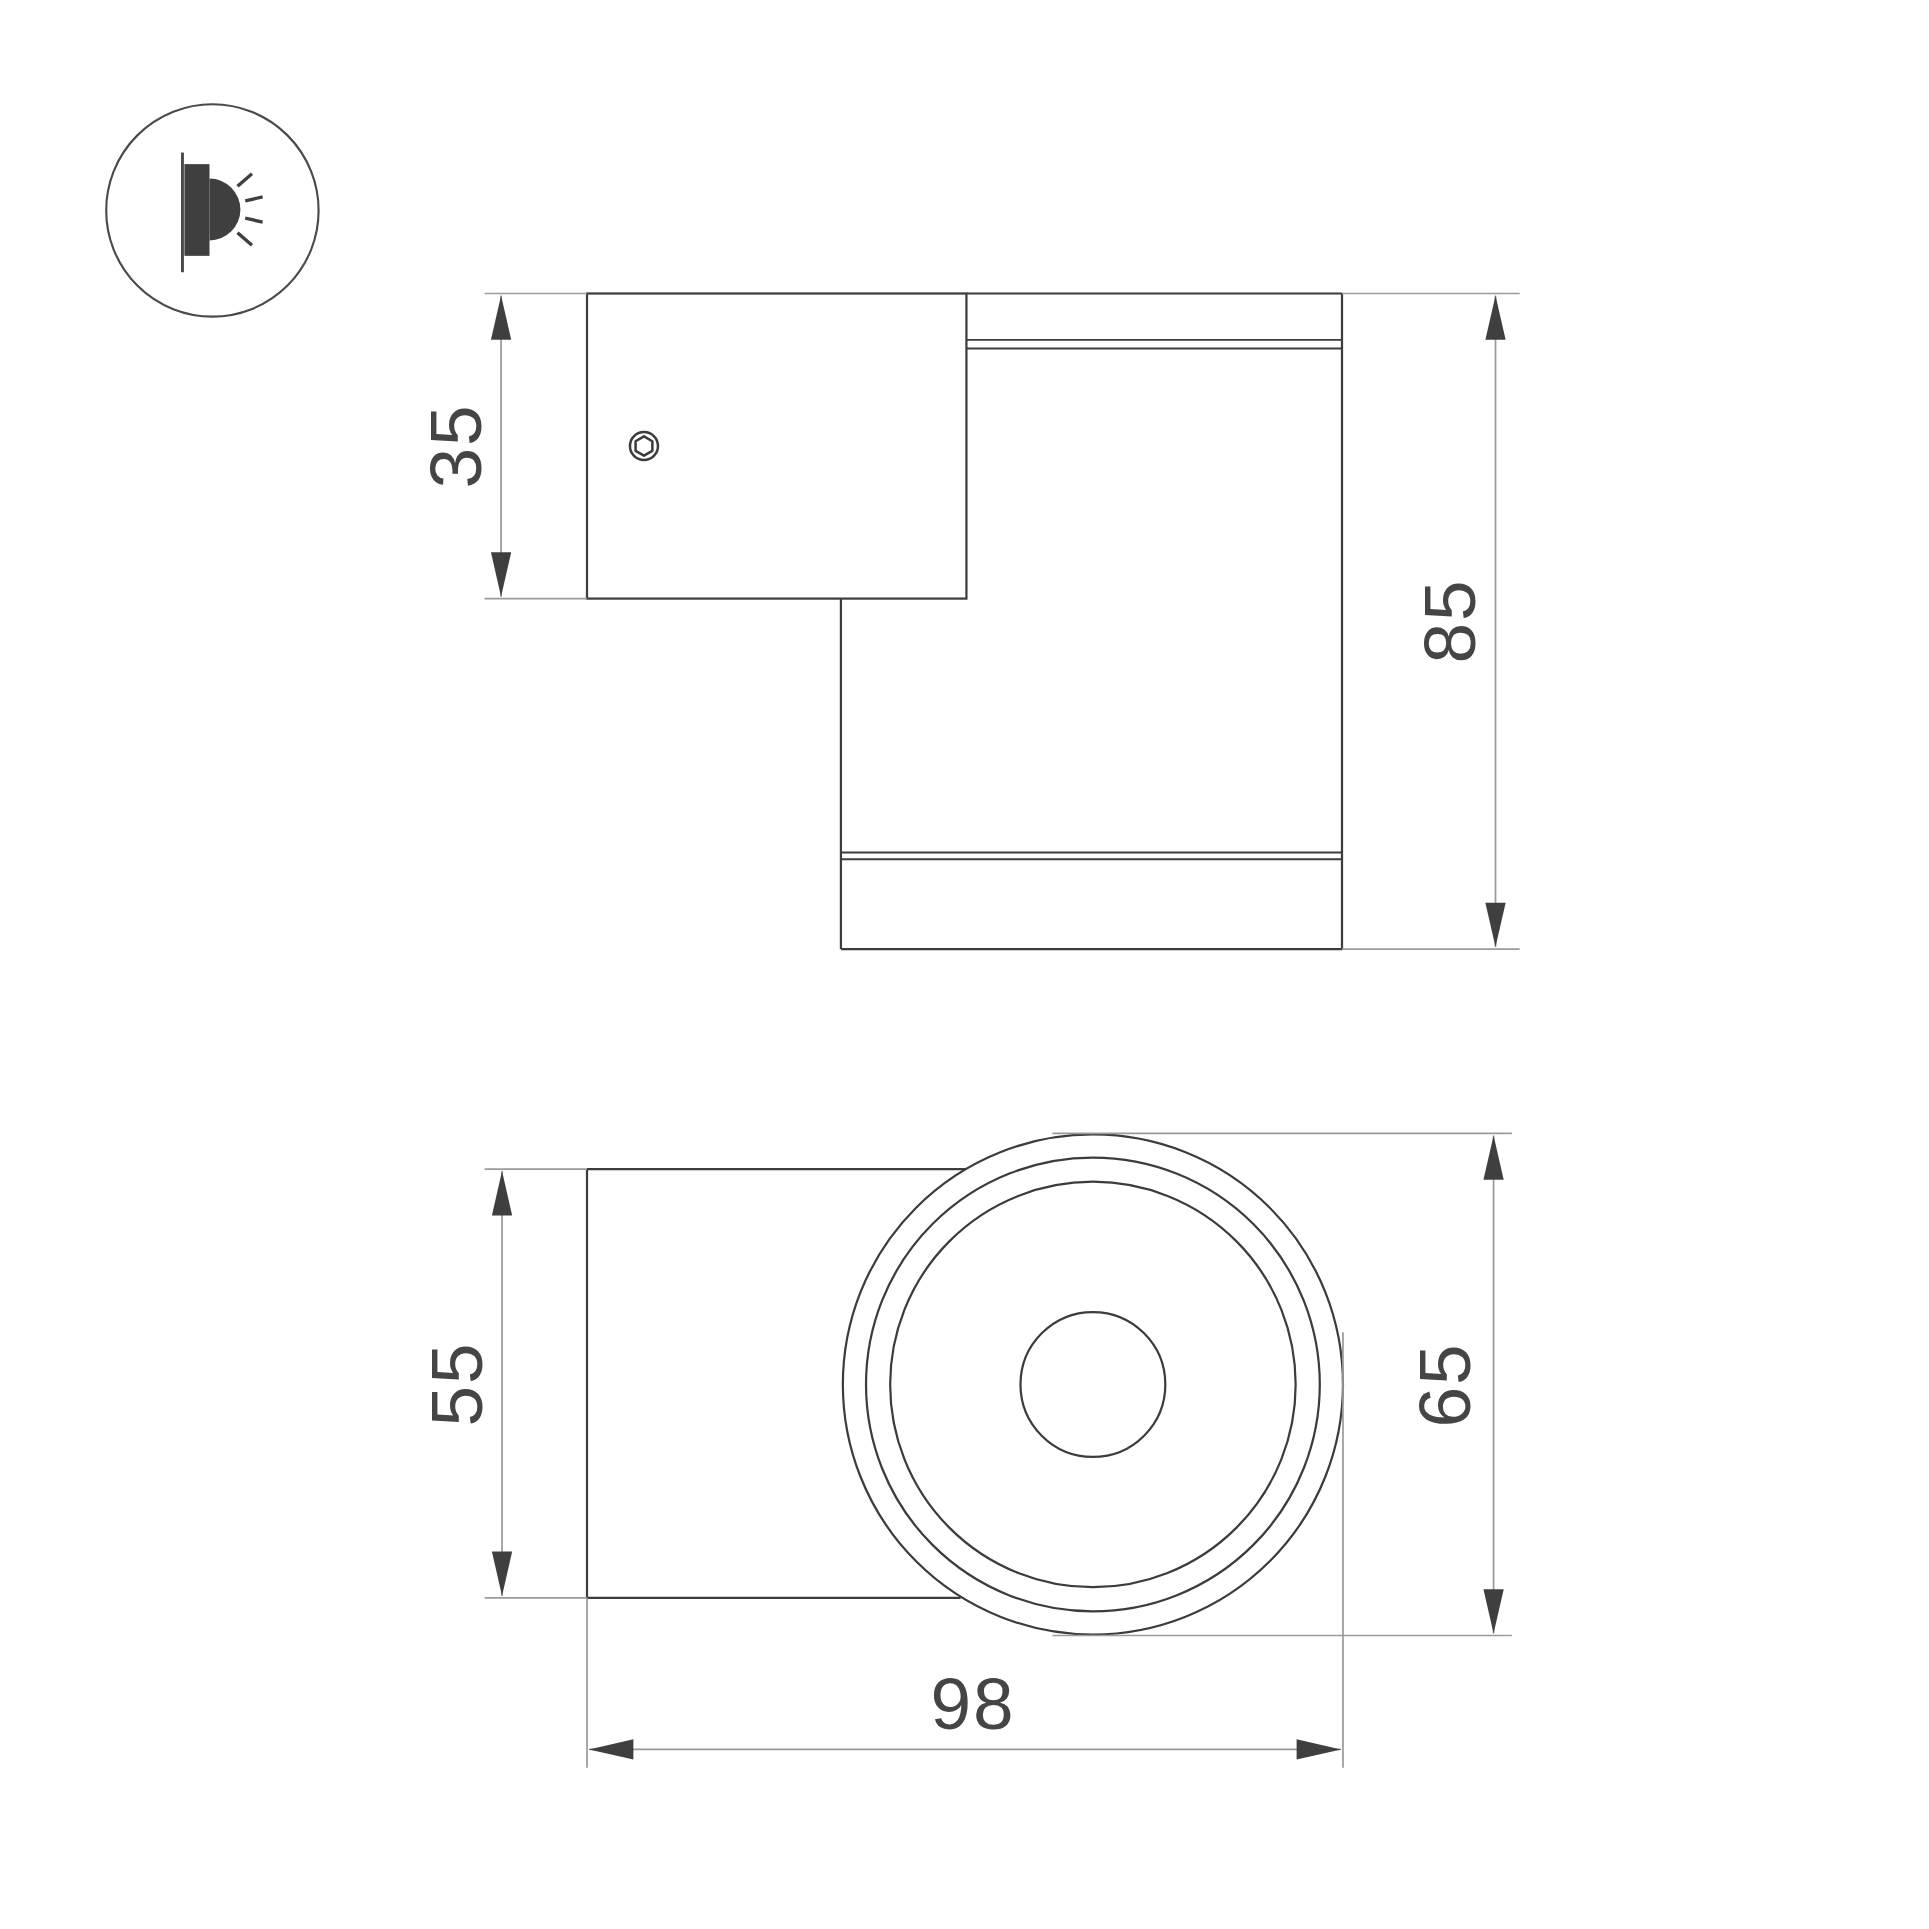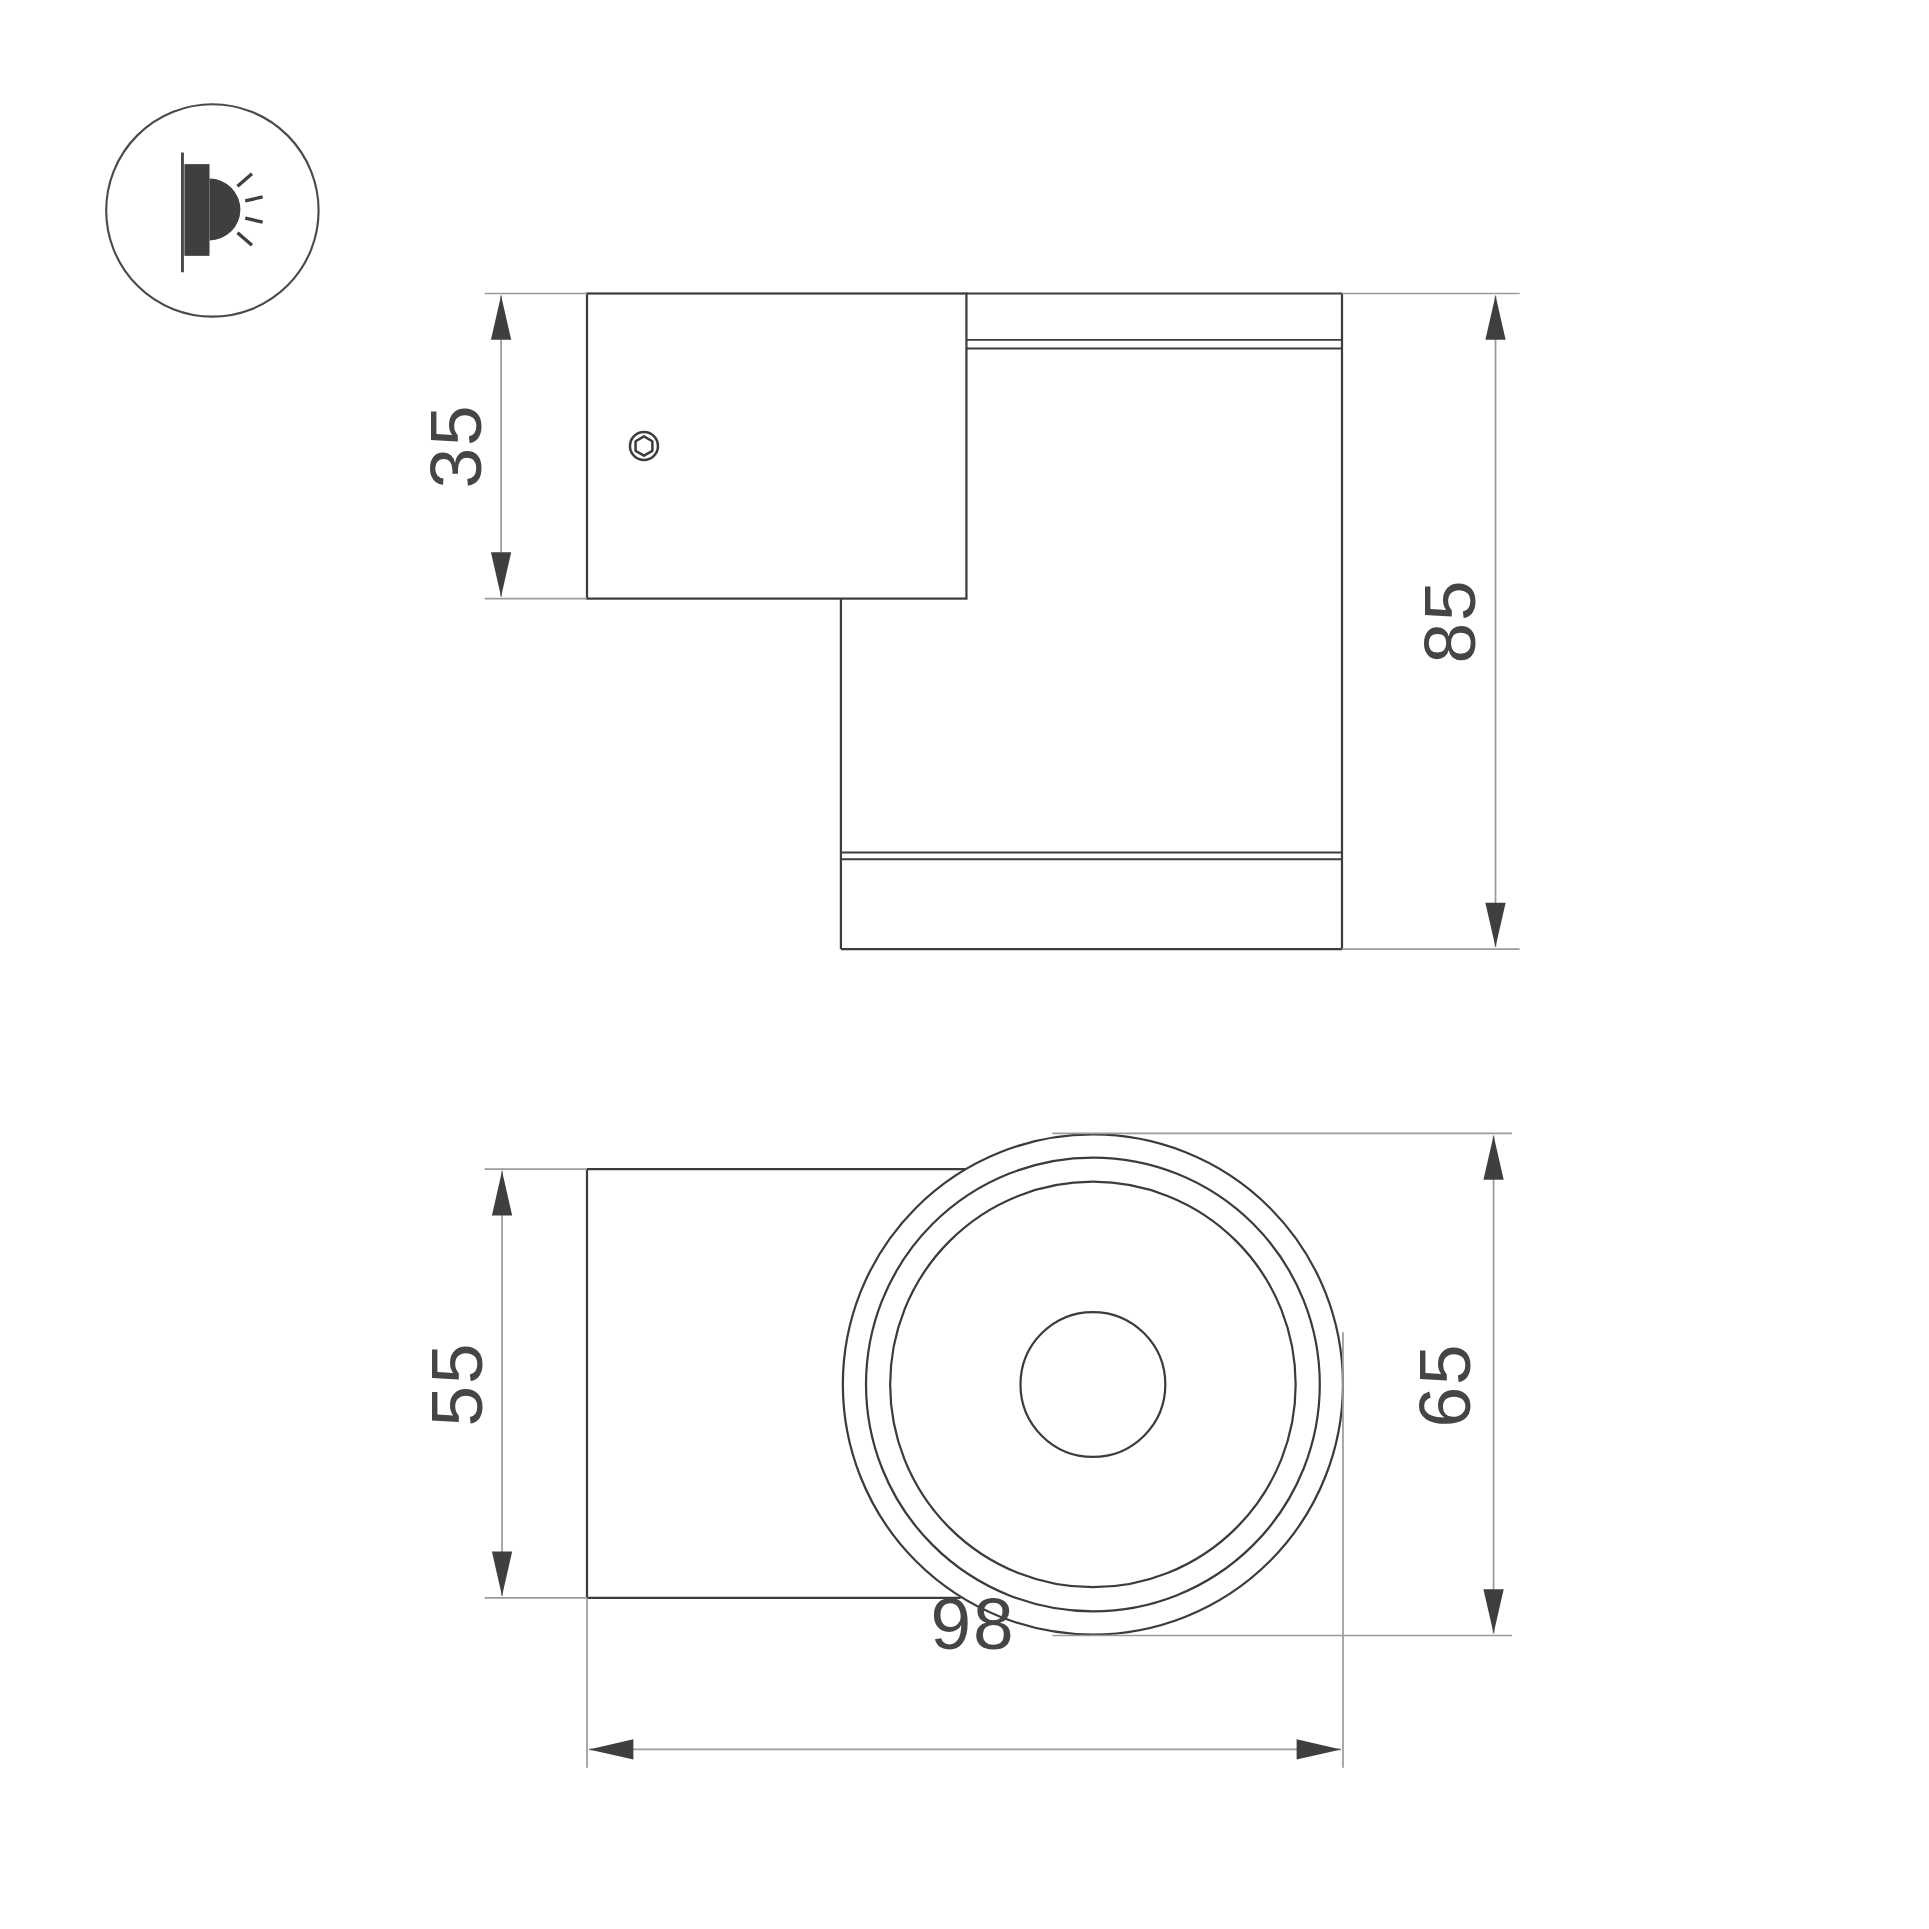--- a/index.html
+++ b/index.html
@@ -125,16 +125,16 @@
   </svg>
 
   <div class="dim-label vertical" style="left:455px; top:446px;">35</div>
 
   <div class="dim-label vertical" style="left:1449px; top:621px;">85</div>
 
   <div class="dim-label vertical" style="left:456px; top:1384px;">55</div>
 
   <div class="dim-label vertical" style="left:1444px; top:1385px;">65</div>
 
-  <div class="dim-label" style="left:973px; top:1623px;">98</div>
+  <div class="dim-label" style="left:973px; top:1703px;">98</div>
 
 </div>
 
 
 </body></html>

